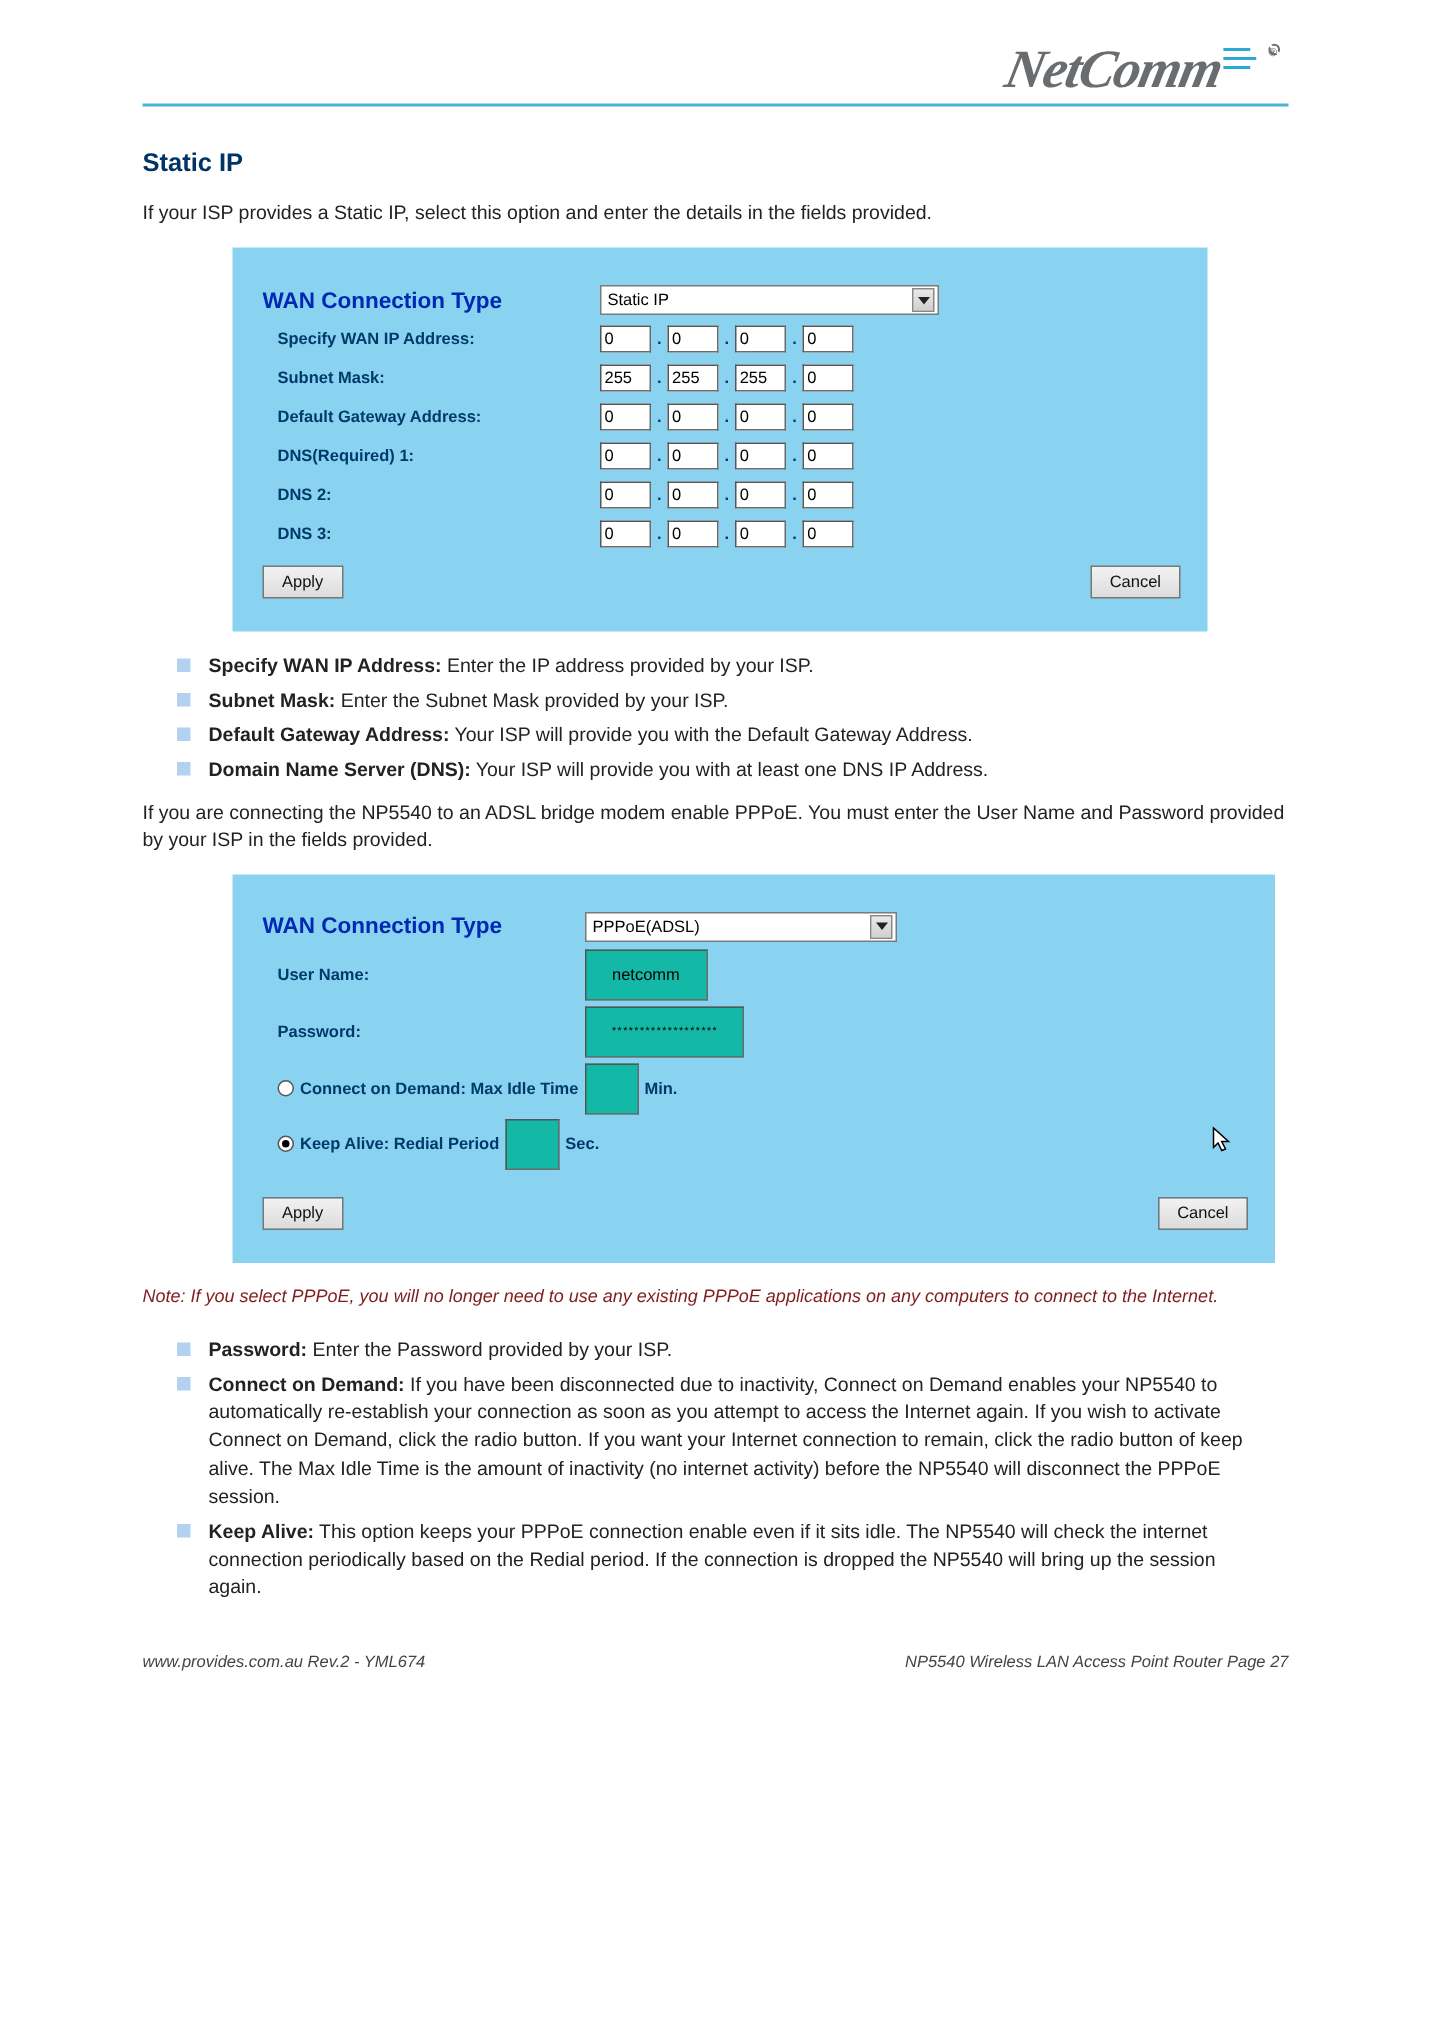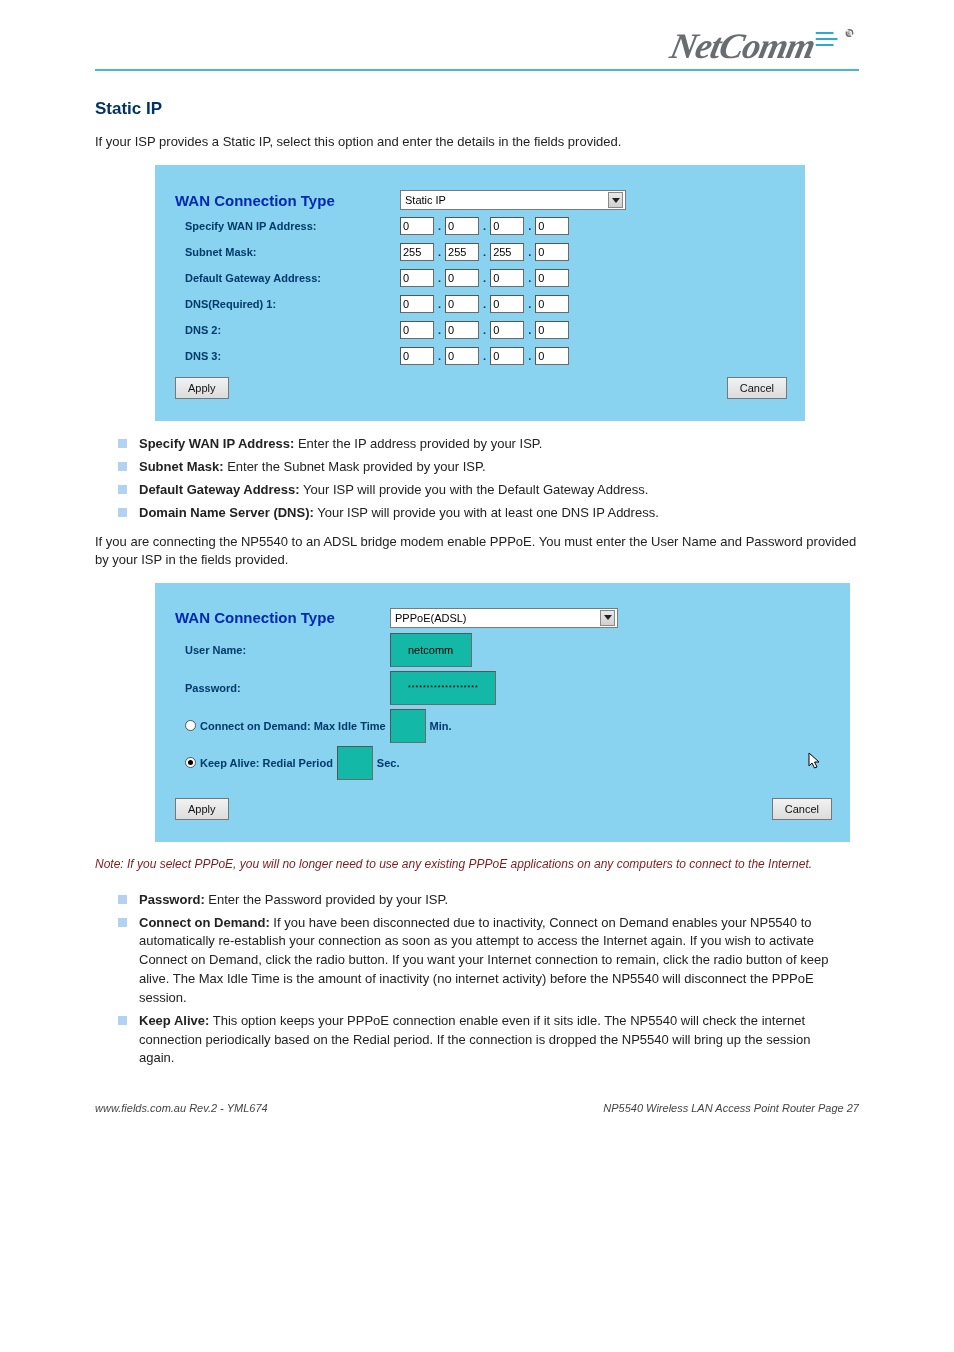--- a/index.html
+++ b/index.html
@@ -346,21 +346,21 @@
       </div>
     </div>
 
   <div class="body-text">If you are connecting the NP5540 to an ADSL bridge modem enable PPPoE. You must enter the User Name and Password provided by your ISP in the fields provided.</div>
 
   <div class="panel p2">
     <div class="panel-inner">
       <div class="p-row">
         <div class="p-label head" style="width:215px">WAN Connection Type</div>
         <div class="p-ctrl">
-          <div class="select" style="width:228px">
+          <div class="select" style="width:208px">
             <span>PPPoE(ADSL)</span>
             <span class="arrow"></span>
           </div>
         </div>
       </div>
       <div class="p-row">
         <div class="p-label" style="width:215px">User Name:</div>
         <div class="p-ctrl">
             <input class="txt" style="width: 82px;" value="netcomm@isp">
           </div>
@@ -406,16 +406,16 @@
         <div class="sq"></div>
         <div class="bt"><b>Connect on Demand:</b> If you have been disconnected due to inactivity, Connect on Demand enables your NP5540 to automatically re-establish your connection as soon as you attempt to access the Internet again. If you wish to activate Connect on Demand, click the radio button. If you want your Internet connection to remain, click the radio button of keep alive. The Max Idle Time is the amount of inactivity (no internet activity) before the NP5540 will disconnect the PPPoE session.</div>
       </div>
       <div class="bullet">
         <div class="sq"></div>
         <div class="bt"><b>Keep Alive:</b> This option keeps your PPPoE connection enable even if it sits idle. The NP5540 will check the internet connection periodically based on the Redial period. If the connection is dropped the NP5540 will bring up the session again.</div>
       </div>
     </div>
 
   <div class="footer-row">
-    <span>www.fields.com.au   Rev.2 - YML674</span>
+    <span>www.provides.com.au   Rev.2 - YML674</span>
     <span>NP5540 Wireless LAN Access Point Router   Page 27</span>
   </div>
 </div>
 
 </body></html>

